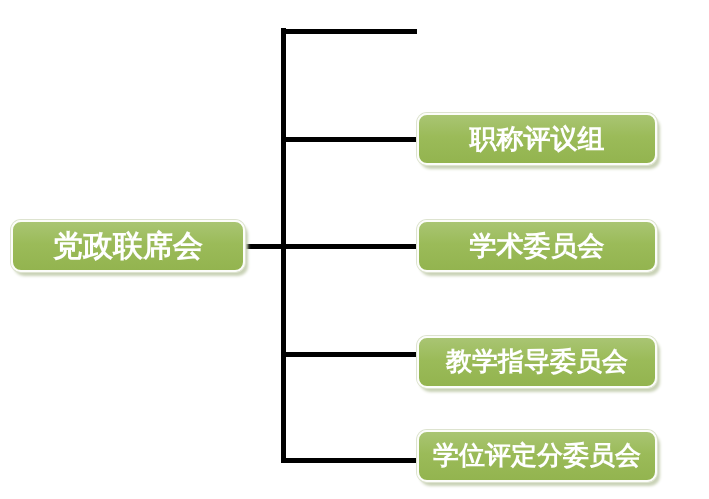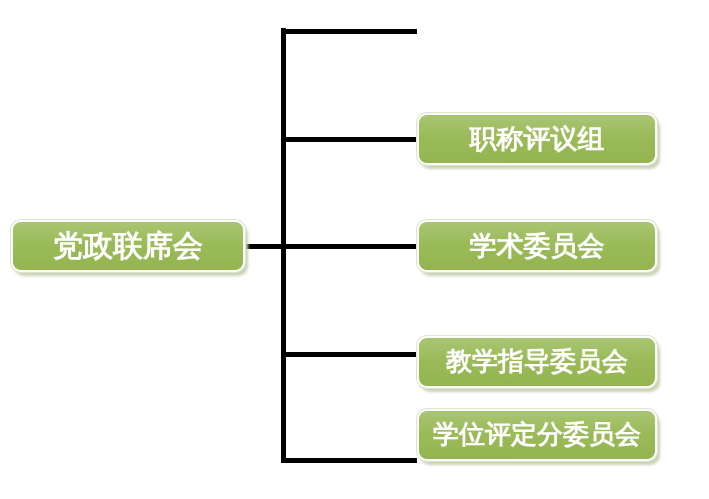--- a/index.html
+++ b/index.html
@@ -46,21 +46,21 @@
   }
   .root {
     left: 11px; top: 220px; width: 234px;
     font-size: 30px; font-weight: bold;
   }
   .child { left: 417px; width: 240px; font-size: 26px; font-weight: bold; }
   .c1 { top: 5px;   width: 251px; font-size: 23px; font-weight: normal; }
   .c2 { top: 113px; font-size: 27px; }
   .c3 { top: 220px; font-size: 27px; }
   .c4 { top: 336px; }
-  .c5 { top: 409px; }
+  .c5 { top: 430px; }
 </style>
 </head>
 <body>
 
 <div id="canvas" style="--fill: #9bbb59; --fillLight: #a9c573; --nodeBorder: #fcfdfa; --nodeShadow: #c9d2b6; --line: #000000; --text: #ffffff; --bg: #ffffff;">
 
   <div class="line trunk"></div>
   <div class="line branch b1"></div>
   <div class="line branch b2"></div>
   <div class="line branch b3"></div>

